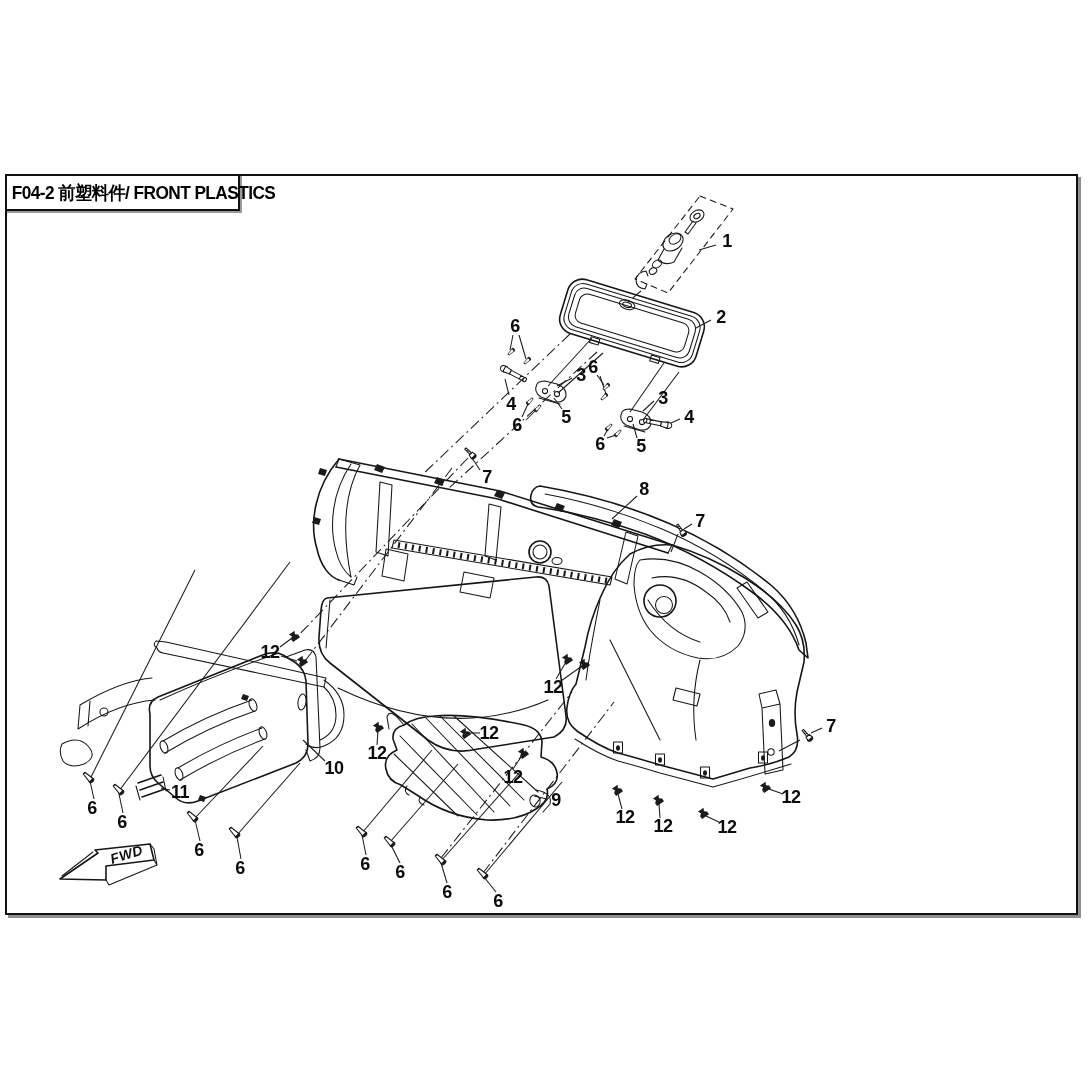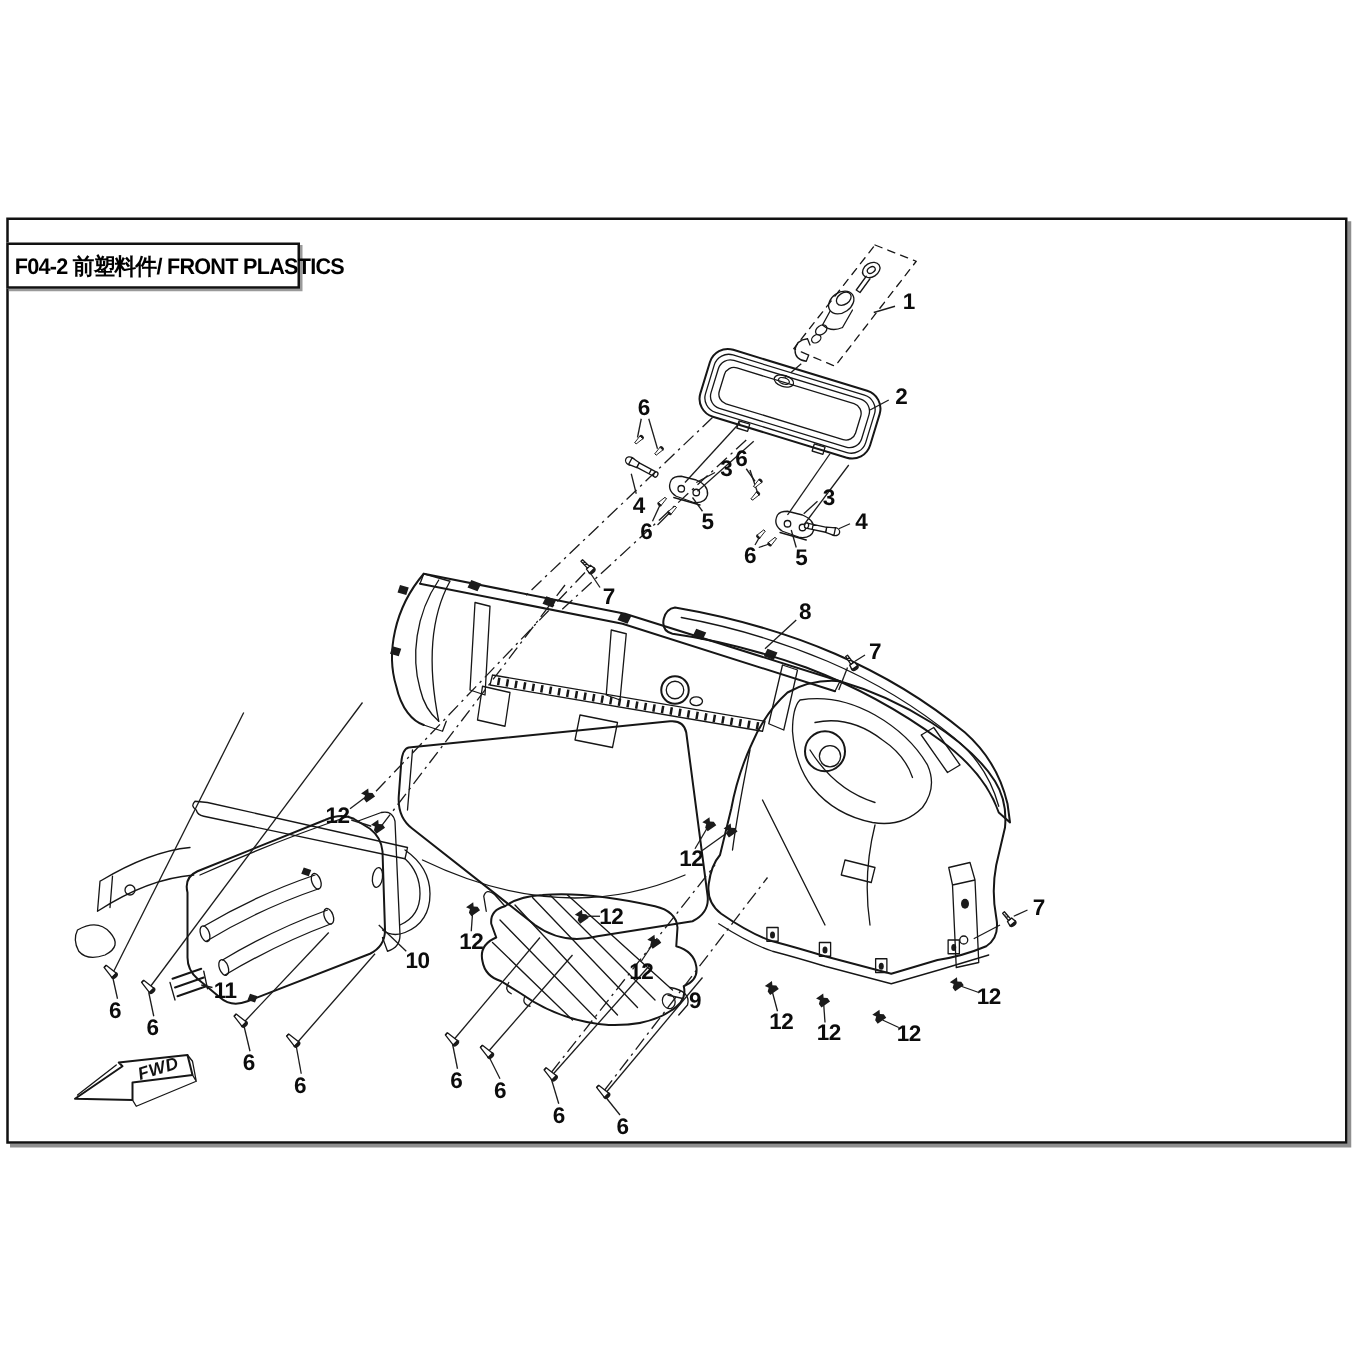--- a/index.html
+++ b/index.html
@@ -1,20 +1,20 @@
 <!DOCTYPE html>
 <html><head>
 <meta charset="utf-8">
 <style>
   html,body{margin:0;padding:0;background:#fff;}
   body{width:1090px;height:1090px;position:relative;font-family:"Liberation Sans",sans-serif;overflow:hidden;}
   .frame{position:absolute;left:5px;top:174px;width:1069px;height:737px;border:2px solid #111;
          box-shadow:3px 3px 0 #8f8f8f;background:#fff;}
   .title-box{position:absolute;left:5px;top:174px;width:231px;height:33px;border:2px solid #111;
-         background:#fff;box-shadow:2px 2px 0 #9a9a9a;display:flex;align-items:center;z-index:5;margin-top:20px;}
+         background:#fff;box-shadow:2px 2px 0 #9a9a9a;display:flex;align-items:center;z-index:5;}
   .title-box span{font-weight:bold;font-size:18px;letter-spacing:-0.6px;padding-left:5px;color:#000;
          white-space:nowrap;transform:scaleX(0.96);transform-origin:left center;}
   svg{position:absolute;left:0;top:0;z-index:2;}
   .ln{fill:none;stroke:#161616;stroke-width:1.6;stroke-linejoin:round;stroke-linecap:round;}
   .l2{fill:none;stroke:#161616;stroke-width:1.05;stroke-linejoin:round;stroke-linecap:round;}
   .thin{fill:none;stroke:#1c1c1c;stroke-width:1.05;}
   .axis{stroke-dasharray:11 4 2 4;}
   .dash{stroke-dasharray:6 5;}
   .blk{fill:#1b1b1b;stroke:none;}
   .wht{fill:#ffffff;stroke:#161616;stroke-width:1.05;stroke-linejoin:round;}

